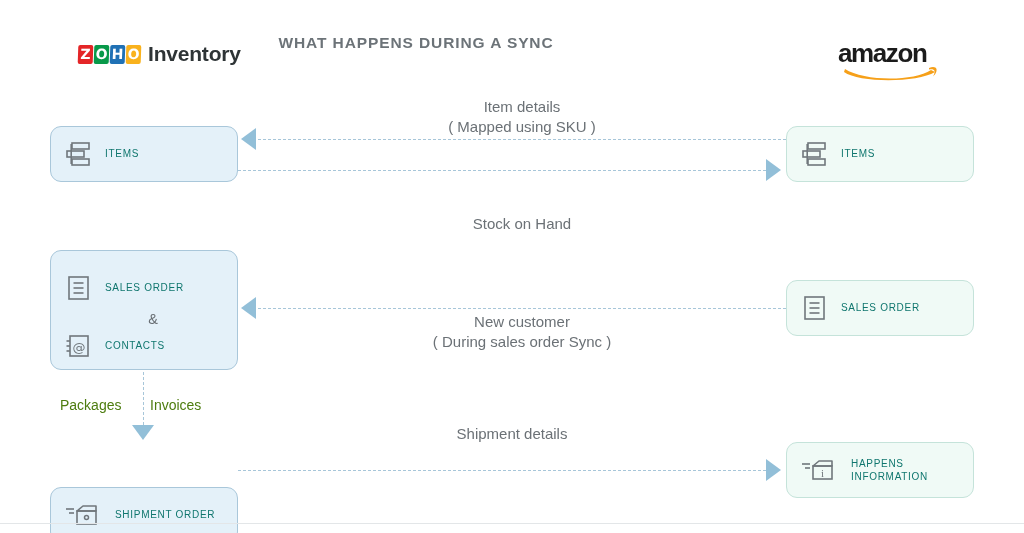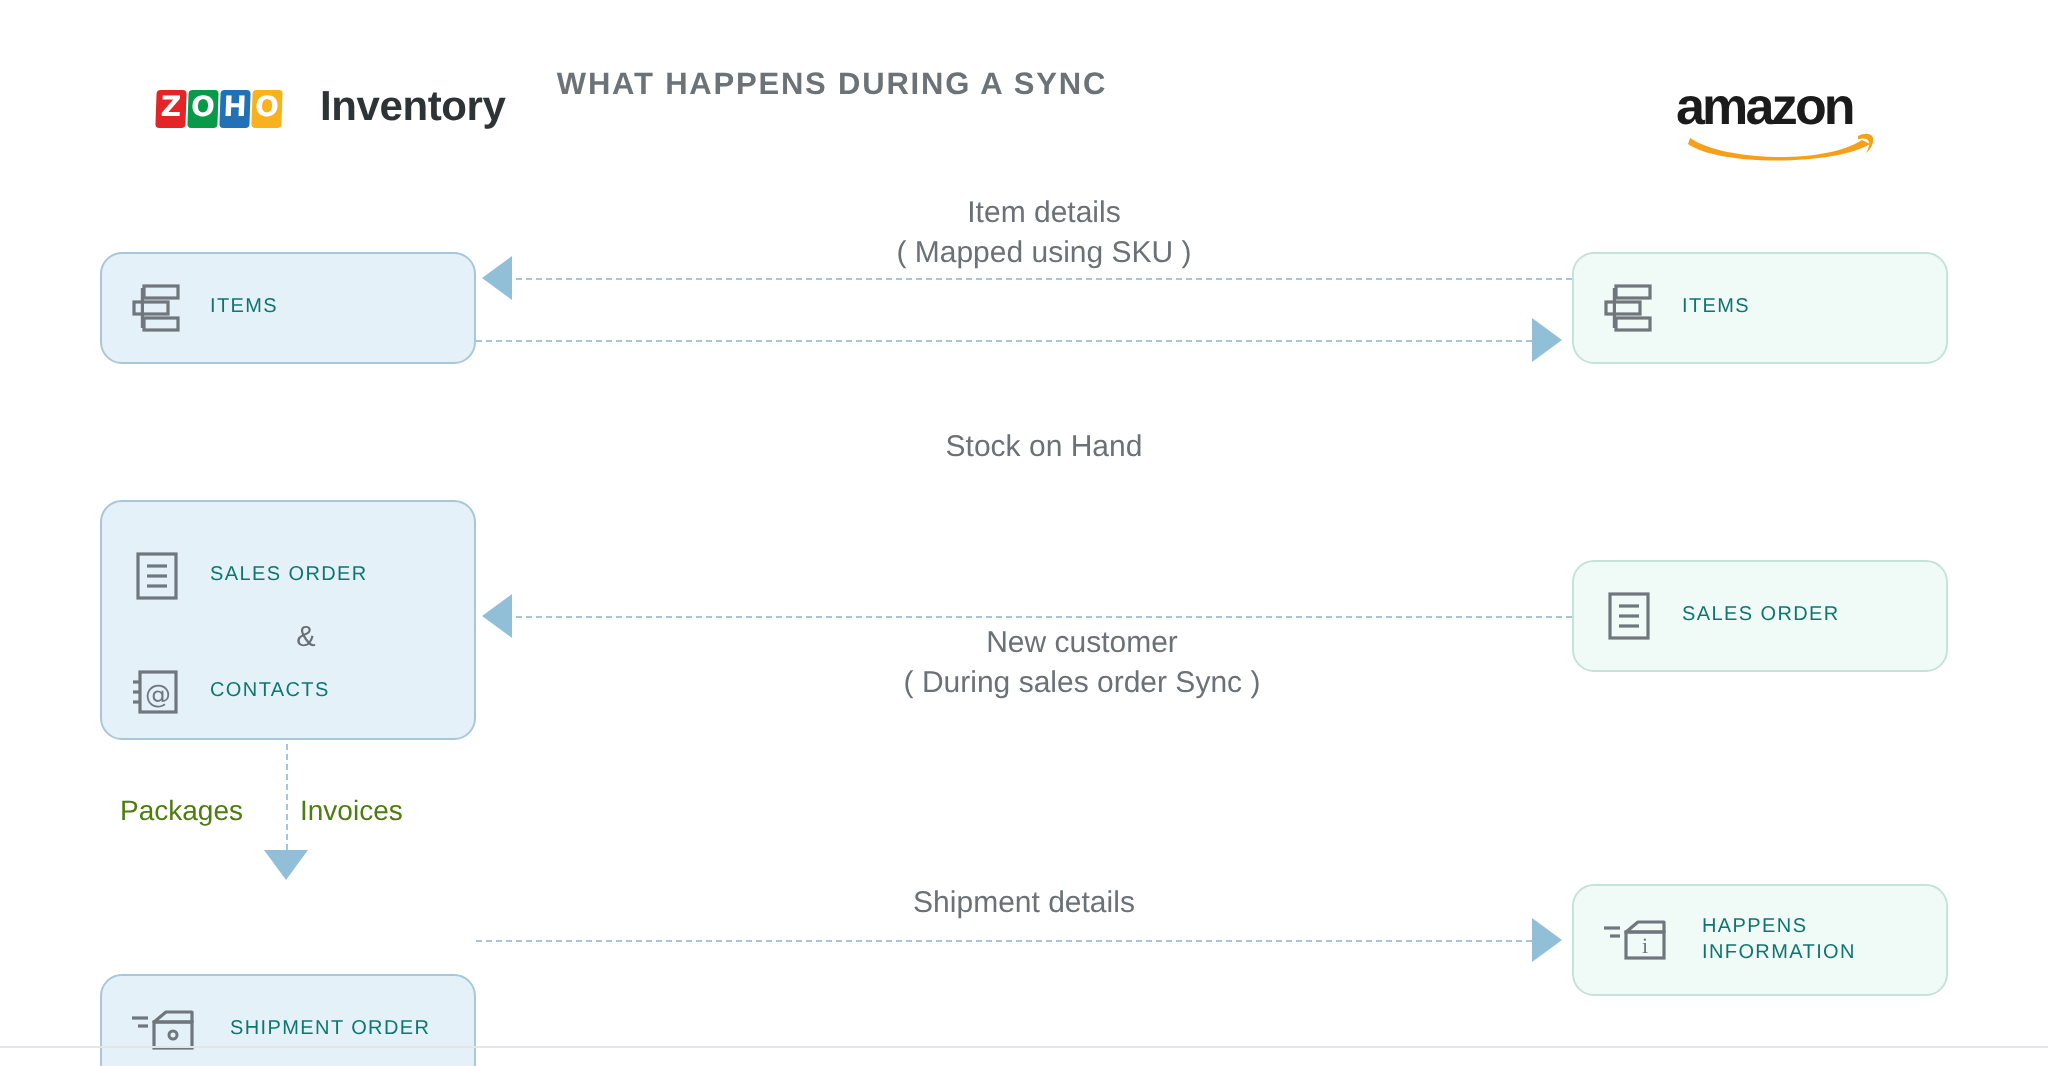--- a/index.html
+++ b/index.html
@@ -49,21 +49,20 @@
   }
   .zt-red    { background: #e42527; }
   .zt-green  { background: #089949; }
   .zt-blue   { background: #2071b5; }
   .zt-yellow { background: #f9b21d; }
   .zoho-word {
     font-size: 21px;
     font-weight: bold;
     color: #2e3436;
     letter-spacing: -0.2px;
-    margin-left: 12px;
   }
 
   .sync-title {
     position: absolute;
     left: 0;
     top: 34px;
     width: 832px;
     text-align: center;
     font-size: 15.5px;
     font-weight: bold;
@@ -282,21 +281,21 @@
       <rect x="4" y="3" width="19" height="22" fill="none" stroke="#70777c" stroke-width="1.6"></rect>
       <line x1="8.5" y1="9" x2="18.5" y2="9" stroke="#70777c" stroke-width="1.6"></line>
       <line x1="8.5" y1="14" x2="18.5" y2="14" stroke="#70777c" stroke-width="1.6"></line>
       <line x1="8.5" y1="19" x2="18.5" y2="19" stroke="#70777c" stroke-width="1.6"></line>
     </svg>
     <div class="node-label">SALES ORDER</div>
   </div>
 
   <div class="dash-h" style="left:258px; top:308px; width:528px;"></div>
   <div class="arrow-left" style="left:241px; top:297px;"></div>
-  <div class="flow-label" style="left:401px; top:312px; width:280px;">New customer
+  <div class="flow-label" style="left:382px; top:312px; width:280px;">New customer
 ( During sales order Sync )</div>
 
   <div class="dash-v" style="left:143px; top:372px; height:58px;"></div>
   <div class="arrow-down" style="left:132px; top:425px;"></div>
   <div class="side-label" style="left:60px; top:397px;">Packages</div>
   <div class="side-label" style="left:150px; top:397px;">Invoices</div>
 
   <div class="node blue" id="node-shipment-left">
     <svg class="node-icon" width="36" height="28" viewBox="0 0 36 28">
       <line x1="1" y1="8" x2="9" y2="8" stroke="#70777c" stroke-width="1.6"></line>
@@ -316,17 +315,17 @@
       <path d="M12 10 L18 5 L31 5 L31 10 Z" fill="none" stroke="#70777c" stroke-width="1.6" stroke-linejoin="round"></path>
       <rect x="12" y="10" width="19" height="13" fill="none" stroke="#70777c" stroke-width="1.6"></rect>
       <text x="21.5" y="20.5" font-family="Liberation Serif, serif" font-size="11" fill="#70777c" text-anchor="middle">i</text>
     </svg>
     <div class="node-label">HAPPENS
 INFORMATION</div>
   </div>
 
   <div class="dash-h" style="left:238px; top:470px; width:528px;"></div>
   <div class="arrow-right" style="left:766px; top:459px;"></div>
-  <div class="flow-label" style="left:382px; top:442px; width:260px;">Shipment details</div>
+  <div class="flow-label" style="left:382px; top:424px; width:260px;">Shipment details</div>
 
   <div class="footer-rule"></div>
 
 </div>
 
 </body></html>

